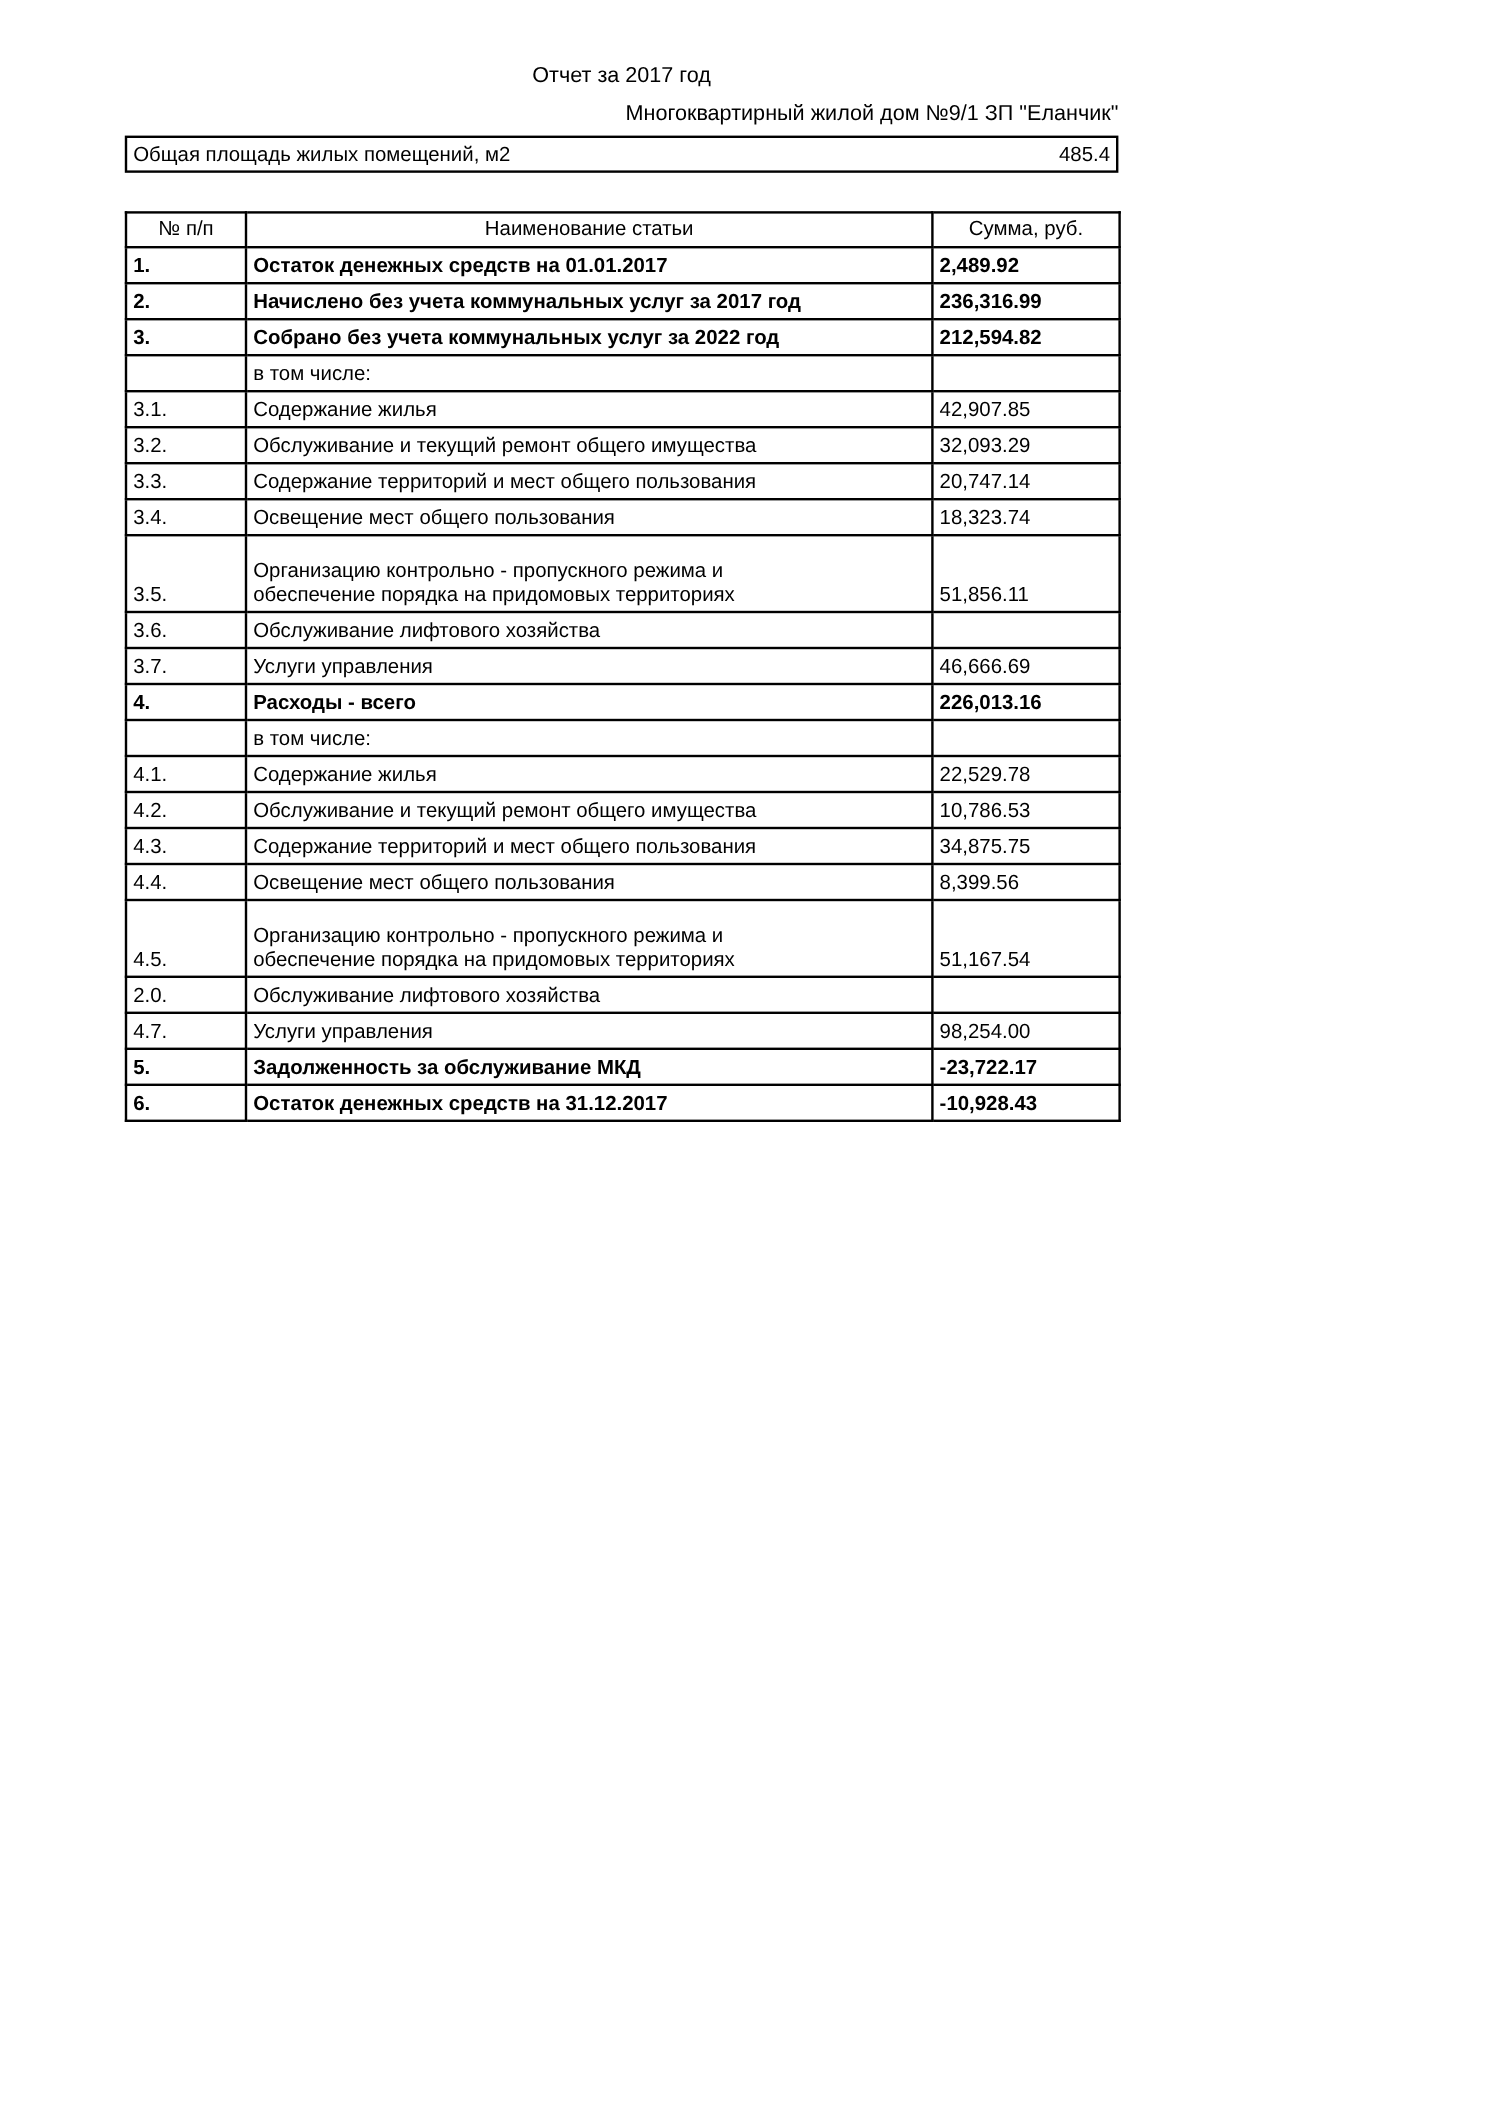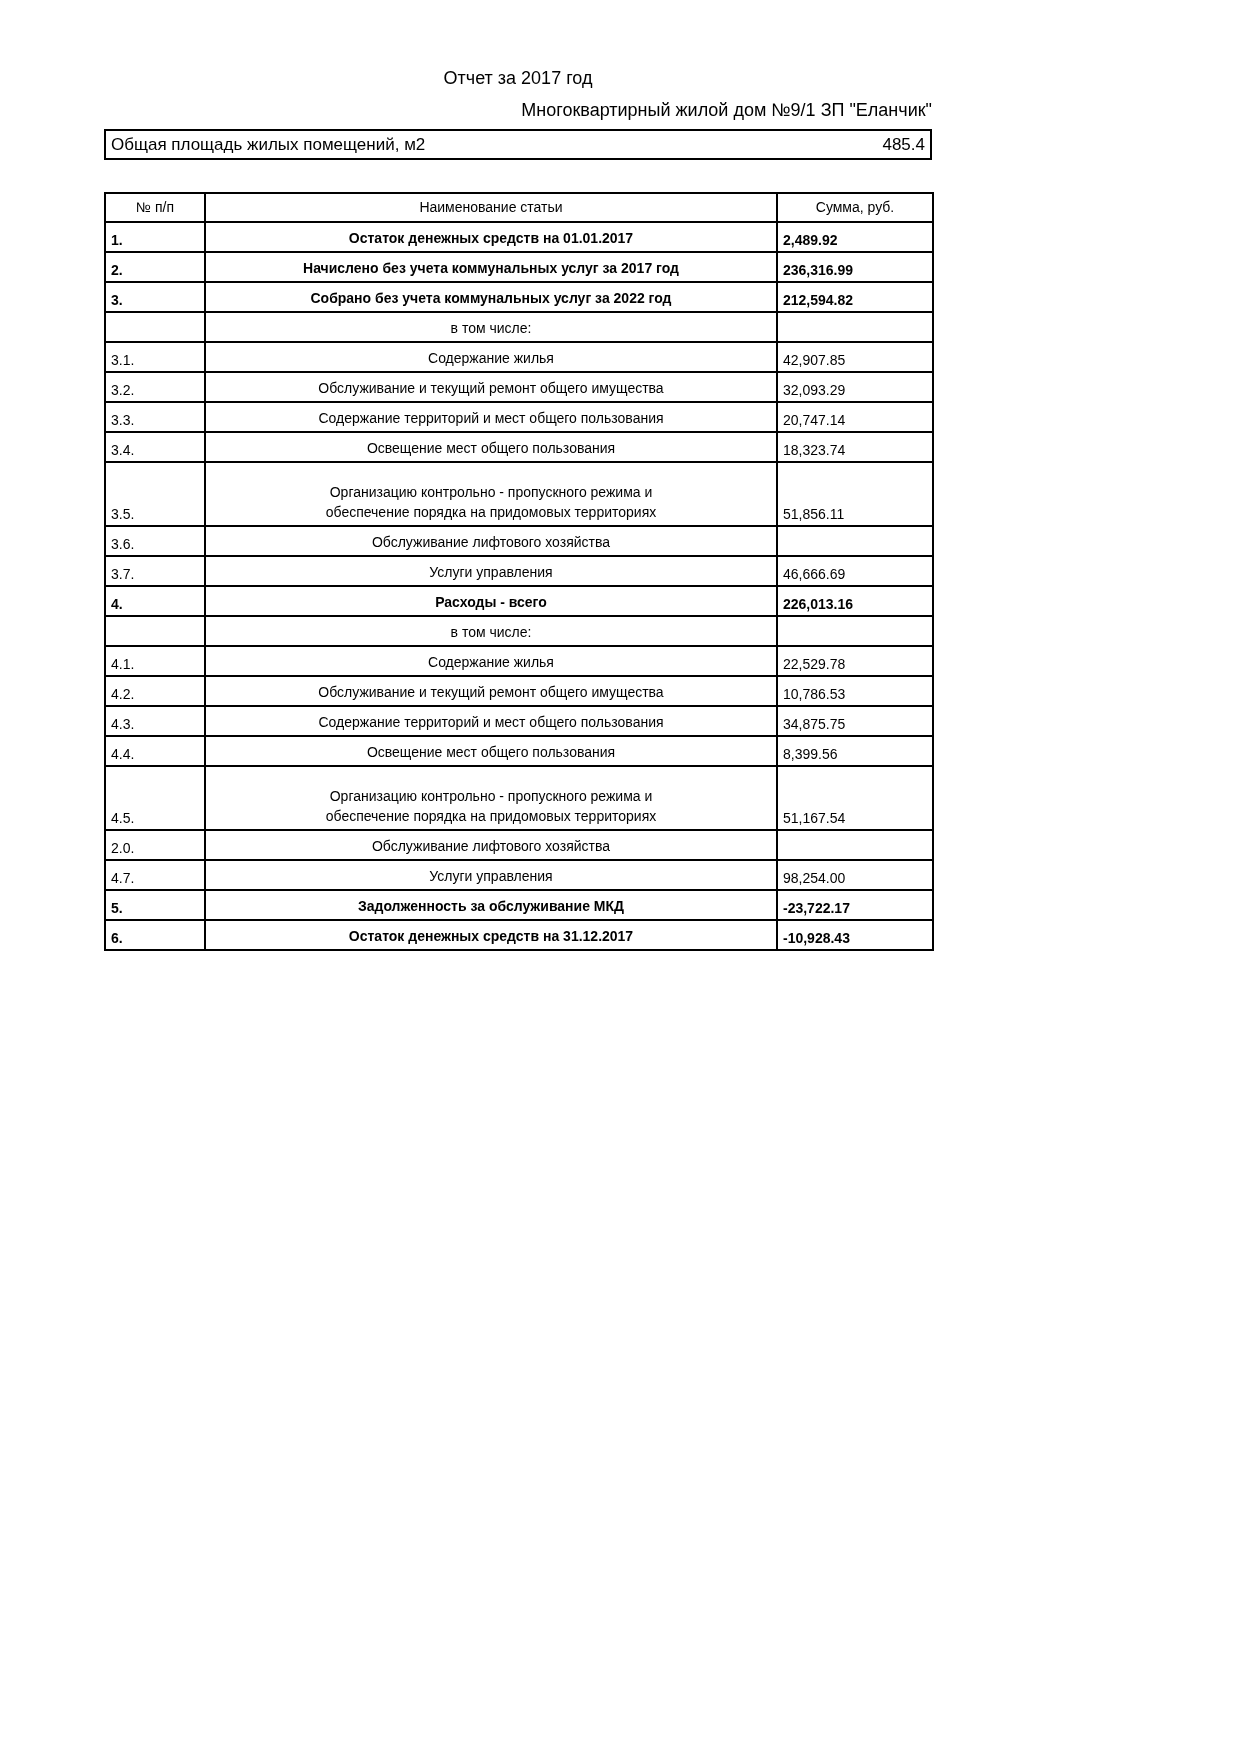--- a/index.html
+++ b/index.html
@@ -10,21 +10,21 @@
     font-family: "Liberation Sans", "DejaVu Sans", sans-serif;
     color: #000000;
   }
   .content {
     position: absolute;
     left: 104px;
     top: 0;
     width: 828px;
   }
   .title {
-    margin-top: 66px;
+    margin-top: 50px;
     text-align: center;
     font-size: 18px;
     line-height: 24px;
   }
   .subtitle {
     margin-top: 8px;
     text-align: right;
     font-size: 18px;
     line-height: 24px;
   }
@@ -36,39 +36,39 @@
     justify-content: space-between;
     align-items: flex-end;
     padding: 2px 5px 3px 5px;
     font-size: 17px;
   }
   table.report {
     margin-top: 32px;
     border-collapse: collapse;
     width: 828px;
     table-layout: fixed;
-    font-size: 14px;
+    font-size: 17px;
   }
   table.report th,
   table.report td {
     border: 2px solid #000000;
     padding: 2px 5px 3px 5px;
     vertical-align: bottom;
     overflow: hidden;
   }
   table.report th {
     font-weight: normal;
     text-align: center;
     height: 29px;
     vertical-align: middle;
   }
   table.report td { height: 30px; }
   table.report tr.tall td { height: 64px; }
   table.report td.num  { text-align: left; }
-  table.report td.name { text-align: center; white-space: pre-line; line-height: 20px; }
+  table.report td.name { text-align: left; white-space: pre-line; line-height: 20px; }
   table.report td.val  { }
   table.report tr.bold td { font-weight: bold; }
 </style>
 </head>
 <body>
 
 <div class="content">
 
   <div class="title">Отчет за 2017 год</div>
 

